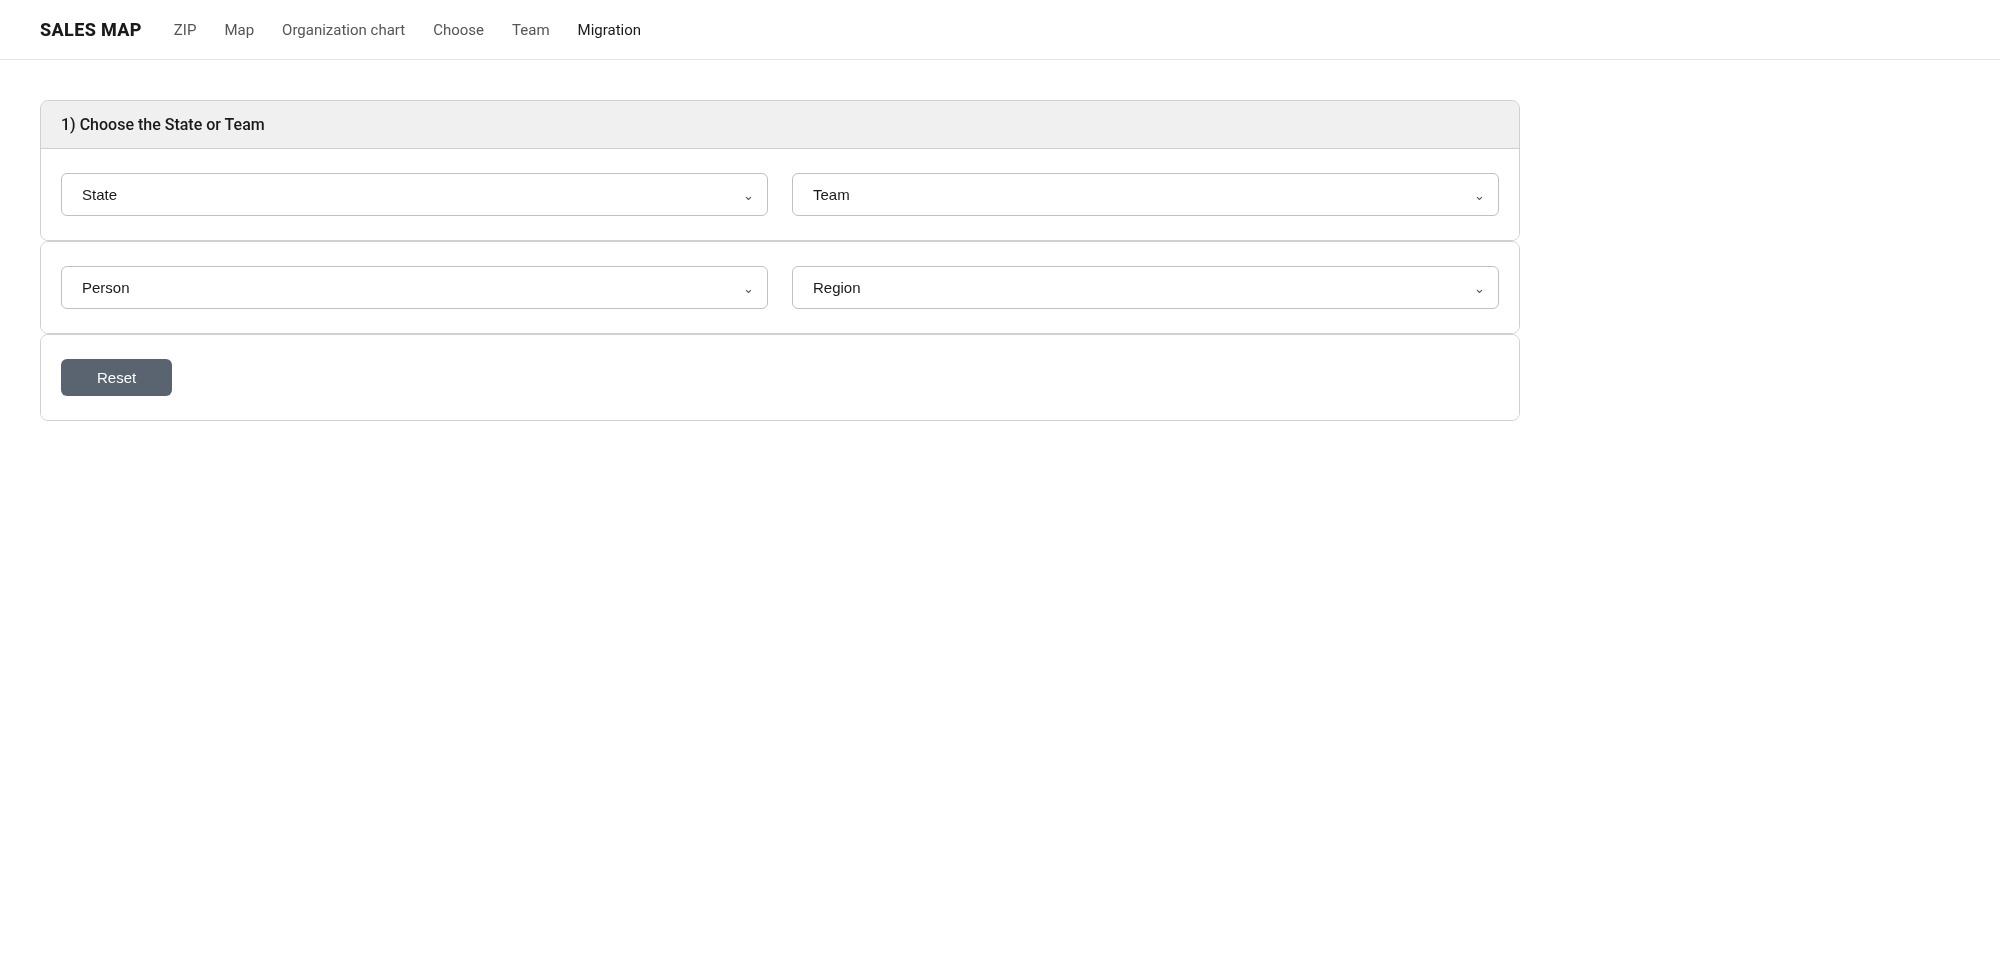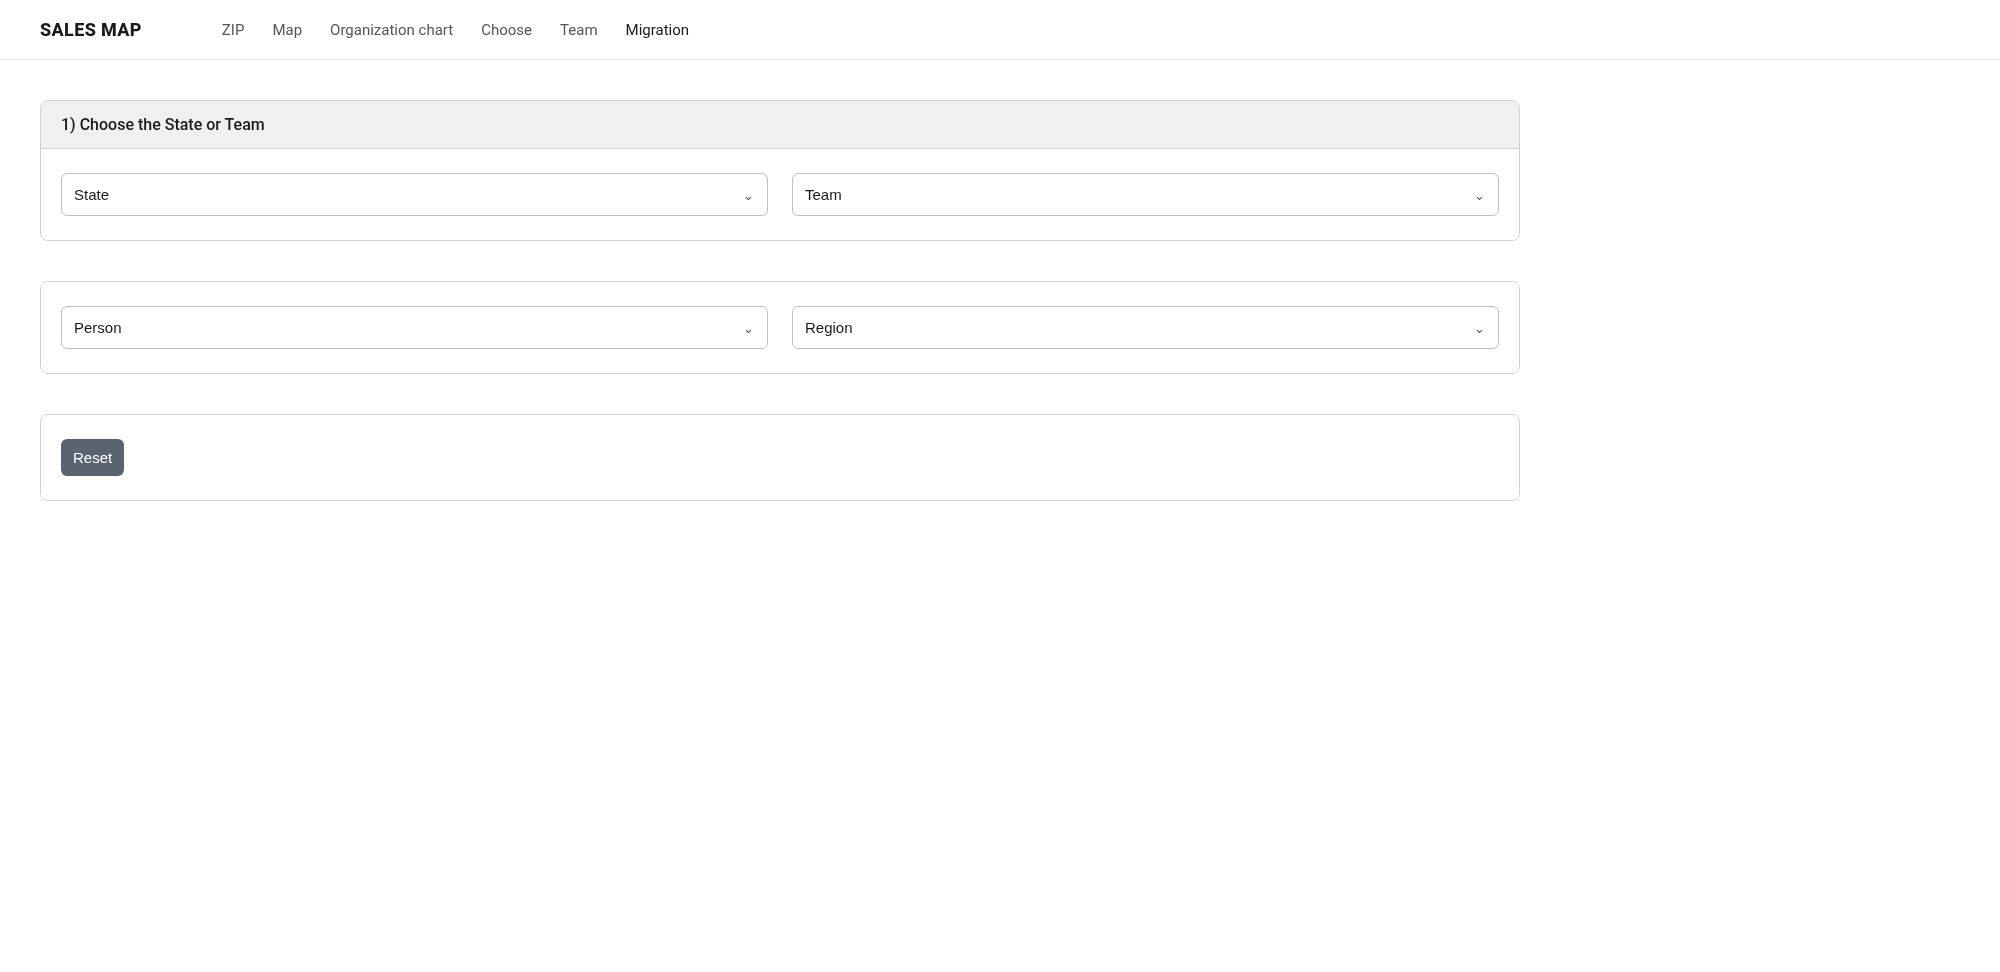--- a/index.html
+++ b/index.html
@@ -1,19 +1,18 @@
 <!DOCTYPE html>
 <html><head>
   <meta charset="utf-8">
   <style>
     * {
       box-sizing: border-box;
       margin: 0;
       padding: 0;
-      gap: 48px;
     }
 
     body {
       font-family: -apple-system, BlinkMacSystemFont, "Segoe UI", Roboto, Helvetica, Arial, sans-serif;
       background: #ffffff;
       color: #1a1a1a;
       font-size: 16px;
     }
 
     header {
@@ -53,21 +52,20 @@
     }
 
     main {
       padding: 40px 40px;
       max-width: 1560px;
     }
 
     .section-card {
       border: 1px solid #d0d0d0;
       border-radius: 8px;
-      margin-bottom: 40px;
       background: #fff;
       overflow: hidden;
     }
 
     .section-header {
       background: #f0f0f0;
       padding: 14px 20px;
       font-size: 16px;
       font-weight: 500;
       border-bottom: 1px solid #d0d0d0;
@@ -85,21 +83,21 @@
       background: #fff;
     }
 
     .dropdown-wrapper {
       flex: 1;
       position: relative;
     }
 
     .dropdown {
       width: 100%;
-      padding: 12px 12px;
+      padding: 12px 20px;
       padding-right: 40px;
       border: 1px solid #c0c0c0;
       border-radius: 6px;
       font-size: 15px;
       color: #1a1a1a;
       background: #fff;
       appearance: none;
       -webkit-appearance: none;
       cursor: pointer;
       outline: none;
@@ -113,21 +111,21 @@
       pointer-events: none;
       color: #555;
       font-size: 13px;
     }
 
     .reset-button {
       background: #5a6470;
       color: #fff;
       border: none;
       border-radius: 6px;
-      padding: 10px 12px;
+      padding: 10px 36px;
       font-size: 15px;
       cursor: pointer;
       font-weight: 500;
     }
   </style>
 </head>
 <body>
 
 <header>
   <div class="brand">SALES MAP</div>

